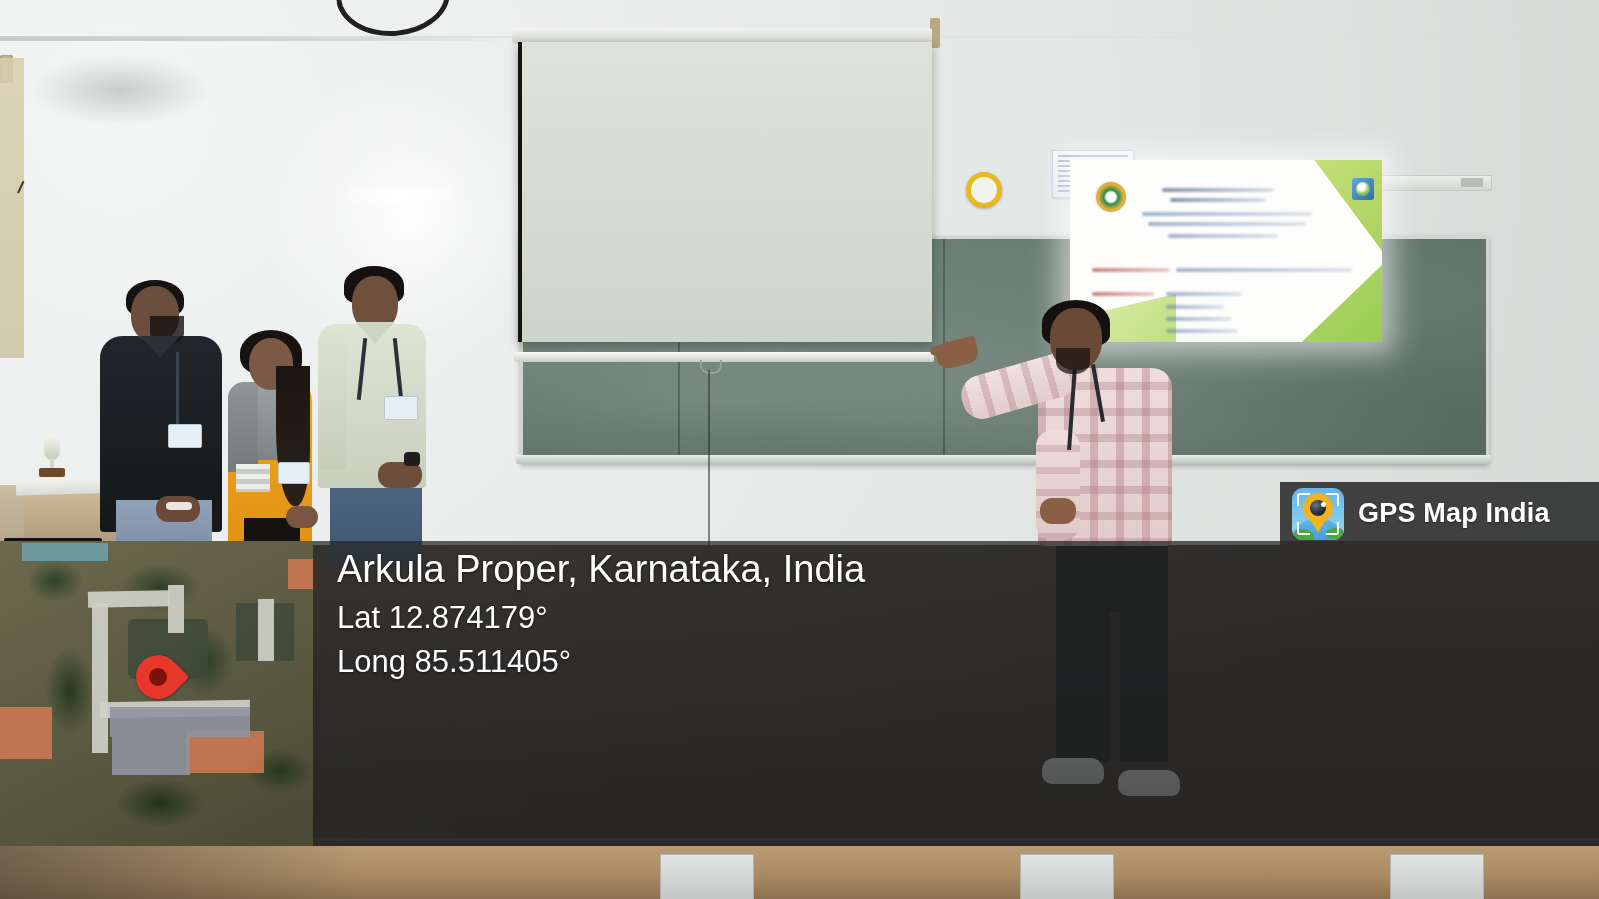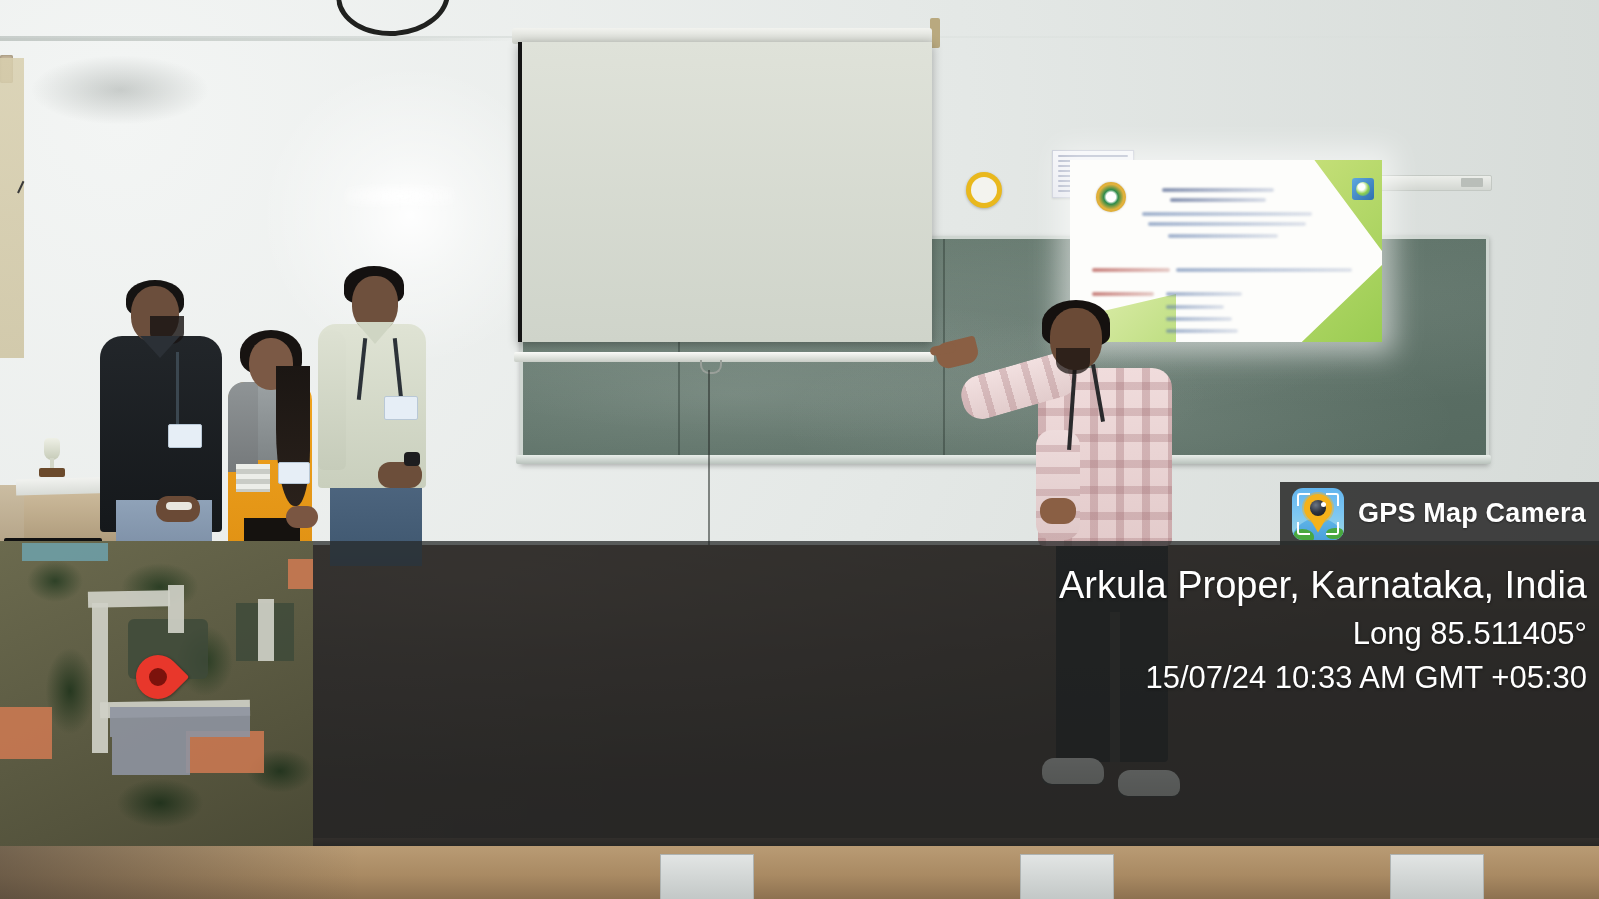--- a/index.html
+++ b/index.html
@@ -425,24 +425,23 @@
     background:#7c120c;
   }
   .google-wm{
     position:absolute;left:10px;top:778px;
     color:#ffffff;font-size:46px;font-weight:normal;letter-spacing:-1px;
     font-family:"Liberation Sans","DejaVu Sans",sans-serif;
     text-shadow:0 1px 4px rgba(0,0,0,.6);
   }
 
   .info-text{
-    position:absolute;left:337px;top:560px;width:1250px;
+    position:absolute;left:337px;top:544px;width:1250px;
     color:#ffffff;
     text-shadow:0 1px 3px rgba(0,0,0,.55);
-    text-align:right;
   }
   .line-place{font-size:38px;font-weight:normal;line-height:1.36;white-space:nowrap;}
   .line-sub{font-size:31px;font-weight:normal;line-height:1.44;white-space:nowrap;}
 </style>
 </head>
 <body>
 
 <div class="photo">
 
   <div class="wall-upper">
@@ -589,21 +588,21 @@
       <div class="gps-land"></div>
       <div class="gps-land2"></div>
       <div class="gps-pin"></div>
       <div class="gps-lens"></div>
       <div class="gps-glint"></div>
       <div class="gps-br tl"></div>
       <div class="gps-br tr"></div>
       <div class="gps-br bl"></div>
       <div class="gps-br br"></div>
     </div>
-    <div class="gps-title">GPS Map Camera</div>
+    <div class="gps-title">GPS Map India</div>
   </div>
 
   <div class="info-overlay"></div>
 
   <div class="map-thumb">
     <div class="map-sat">
       <div class="mpool"></div>
       <div class="mclay a"></div>
       <div class="mclay b"></div>
       <div class="mclay c"></div>
@@ -615,17 +614,17 @@
       <div class="mb roof-d"></div>
       <div class="mb roof-e"></div>
       <div class="mgrey a"></div>
       <div class="mgrey b"></div>
     </div>
   </div>
   <div class="map-pin"></div>
 
   <div class="info-text">
     <div class="line-place">Arkula Proper, Karnataka, India</div>
+    <div class="line-sub">Lat 12.874179°</div>
     <div class="line-sub">Long 85.511405°</div>
-    <div class="line-sub">15/07/24 10:33 AM GMT +05:30</div>
   </div>
 
 </div>
 
 </body></html>

